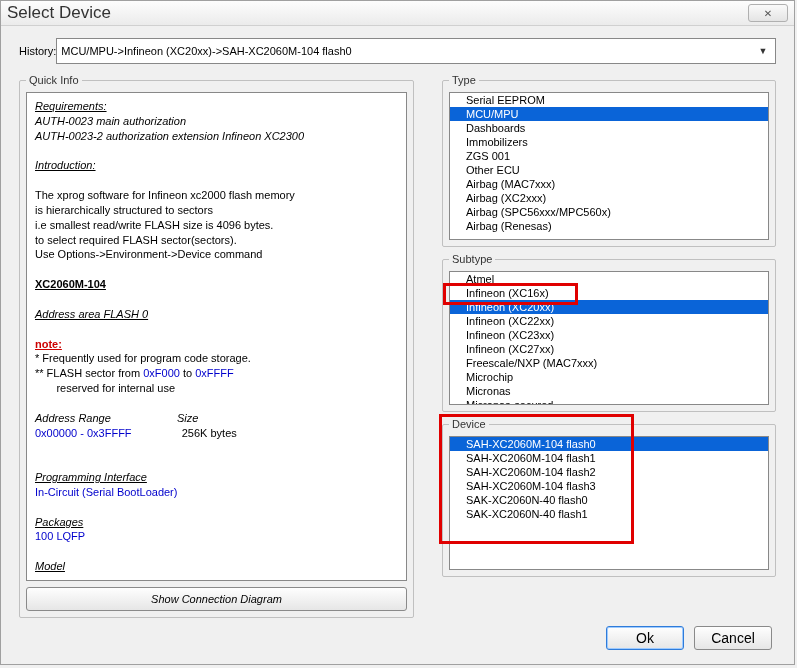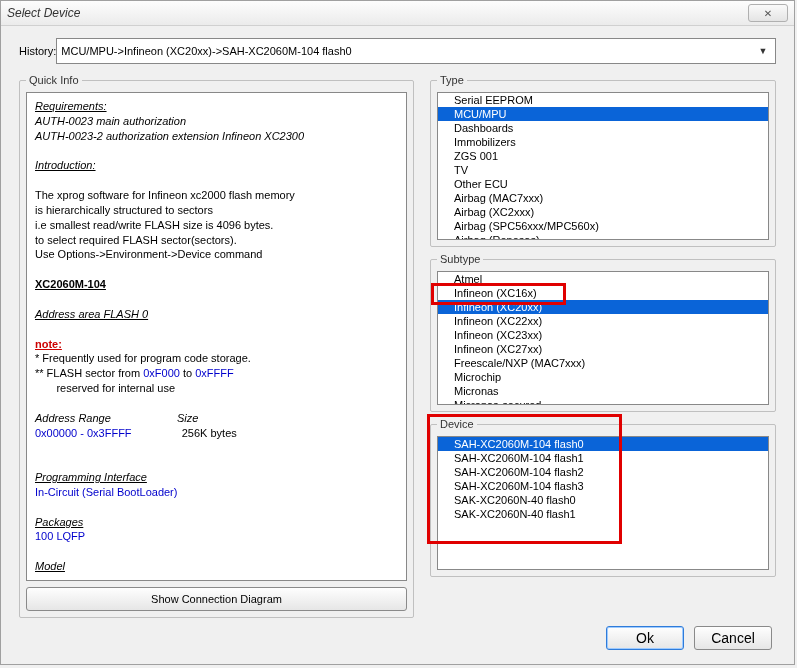--- a/index.html
+++ b/index.html
@@ -20,21 +20,21 @@
     flex-direction: column;
   }
   .titlebar {
     height: 26px;
     background: linear-gradient(#fdfdfd,#ebebeb);
     border-bottom: 1px solid #d0d0d0;
     display: flex;
     align-items: center;
     padding: 0 6px;
   }
-  .titlebar-text { font-size: 12px; color: #333; font-style: italic; }
+  .titlebar-text { font-size: 17px; color: #333; }
   .titlebar-spacer { flex: 1; }
   .close-btn {
     width: 40px;
     height: 18px;
     border: 1px solid #b0b0b0;
     border-radius: 3px;
     background: linear-gradient(#fafafa,#e4e4e4);
     display: flex;
     align-items: center;
     justify-content: center;
@@ -61,21 +61,21 @@
   }
   .history-select .arrow {
     width: 16px;
     text-align: center;
     color: #333;
     font-size: 9px;
   }
   .columns {
     flex: 1;
     display: flex;
-    gap: 16px;
+    gap: 28px;
   }
   .leftcol { flex: 0 0 395px; display:flex; flex-direction:column;}
   .rightcol { flex: 1; display:flex; flex-direction:column; gap: 6px;}
   fieldset.group {
     border: 1px solid #c0c0c0;
     border-radius: 2px;
     padding: 6px 6px 6px 6px;
   }
   fieldset.group > legend {
     padding: 0 3px;
@@ -130,21 +130,21 @@
     border: 1px solid #2f7bd9;
     box-shadow: 0 0 0 1px #9ecbff inset;
   }
   .conn-btn {
     width: 100%;
     height: 24px;
     margin-top:6px;
     border: 1px solid #8a8a8a;
     border-radius: 3px;
     background: linear-gradient(#fefefe,#e6e6e6);
-    display:flex; align-items:center; justify-content:center;
+    display:flex; align-items:center; justify-content:center;font-style:italic;
   }
   .sub-redbox {
     position:absolute;
     border:3px solid #e00000;
     pointer-events:none;
   }
   .subtype-wrap { position: relative; }
   .device-wrap  { position: relative; }
 </style>
 </head>
@@ -224,21 +224,20 @@
 
       <div class="rightcol">
         <fieldset class="group">
           <legend>Type</legend>
           <div class="listbox" id="type-list">
               <div class="listrow">Serial EEPROM</div>
               <div class="listrow selected">MCU/MPU</div>
               <div class="listrow">Dashboards</div>
               <div class="listrow">Immobilizers</div>
               <div class="listrow">ZGS 001</div>
-              <div class="listrow">TV</div>
               <div class="listrow">Other ECU</div>
               <div class="listrow">Airbag (MAC7xxx)</div>
               <div class="listrow">Airbag (XC2xxx)</div>
               <div class="listrow">Airbag (SPC56xxx/MPC560x)</div>
               <div class="listrow">Airbag (Renesas)</div>
             </div>
         </fieldset>
 
         <fieldset class="group">
           <legend>Subtype</legend>

